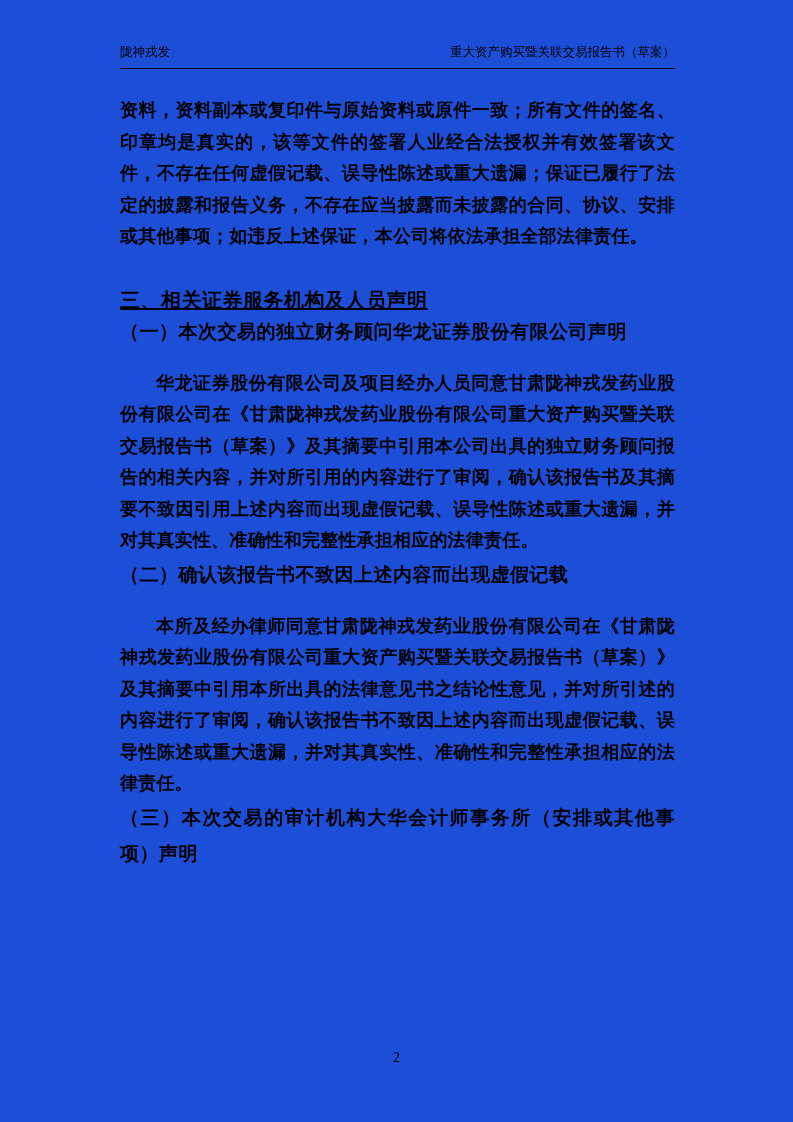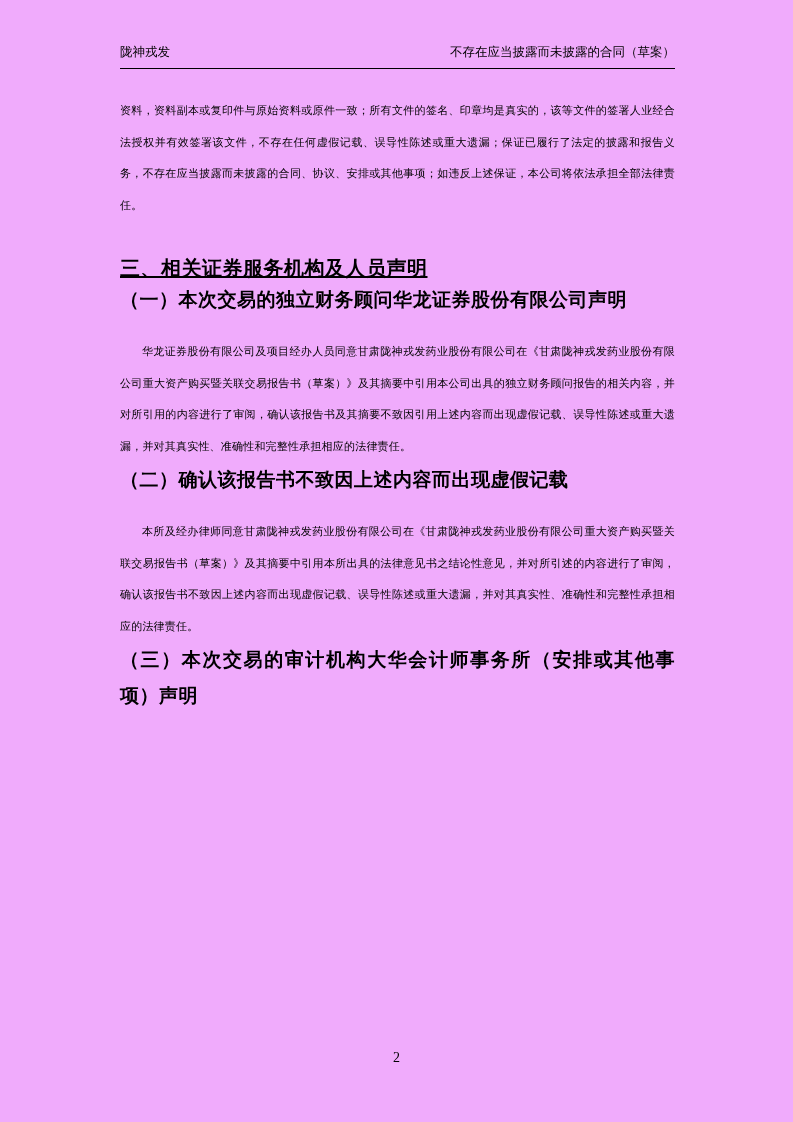--- a/index.html
+++ b/index.html
@@ -2,46 +2,47 @@
 <html><head>
   <meta charset="utf-8">
   <style>
     * { margin: 0; padding: 0; box-sizing: border-box; }
     html, body { background: #e9e9e9; }
     .page {
       position: relative;
       width: 793px;
       height: 1122px;
       margin: 0 auto;
-      background: #f0abfc;
+      background: #1d4ed8;
       color: #000000;
       font-family: "Liberation Serif", "DejaVu Serif", serif;
       overflow: hidden;
     }
     .content {
       position: absolute;
       left: 120px;
       top: 44px;
       width: 555px;
     }
     .page-header {
       display: flex;
       justify-content: space-between;
       align-items: flex-end;
       font-size: 12.5px;
       line-height: 16px;
       padding-bottom: 8px;
       border-bottom: 1px solid #000000;
     }
     .para {
-      font-size: 11px;
+      font-size: 18px;
       line-height: 31.5px;
       text-align: justify;
       text-justify: inter-ideograph;
       letter-spacing: 0.2px;
+      font-weight: bold;
     }
     .intro-para { margin-top: 26px; }
     .section-heading {
       margin-top: 33px;
       font-family: "Liberation Sans", "DejaVu Sans", sans-serif;
       font-weight: bold;
       font-size: 20px;
       line-height: 28px;
       letter-spacing: 0.5px;
       text-decoration: underline;
@@ -69,21 +70,21 @@
     }
   </style>
 </head>
 <body>
 
 <div class="page">
   <div class="content">
 
     <div class="page-header">
       <span>陇神戎发</span>
-      <span>不存在应当披露而未披露的合同（草案）</span>
+      <span>重大资产购买暨关联交易报告书（草案）</span>
     </div>
 
     <p class="para intro-para">资料，资料副本或复印件与原始资料或原件一致；所有文件的签名、印章均是真实的，该等文件的签署人业经合法授权并有效签署该文件，不存在任何虚假记载、误导性陈述或重大遗漏；保证已履行了法定的披露和报告义务，不存在应当披露而未披露的合同、协议、安排或其他事项；如违反上述保证，本公司将依法承担全部法律责任。</p>
 
     <h2 class="section-heading">三、相关证券服务机构及人员声明</h2>
 
     <section>
       <h3 class="sub-heading">（一）本次交易的独立财务顾问华龙证券股份有限公司声明</h3>
       <p class="para sub-para">华龙证券股份有限公司及项目经办人员同意甘肃陇神戎发药业股份有限公司在《甘肃陇神戎发药业股份有限公司重大资产购买暨关联交易报告书（草案）》及其摘要中引用本公司出具的独立财务顾问报告的相关内容，并对所引用的内容进行了审阅，确认该报告书及其摘要不致因引用上述内容而出现虚假记载、误导性陈述或重大遗漏，并对其真实性、准确性和完整性承担相应的法律责任。</p>
     </section>

